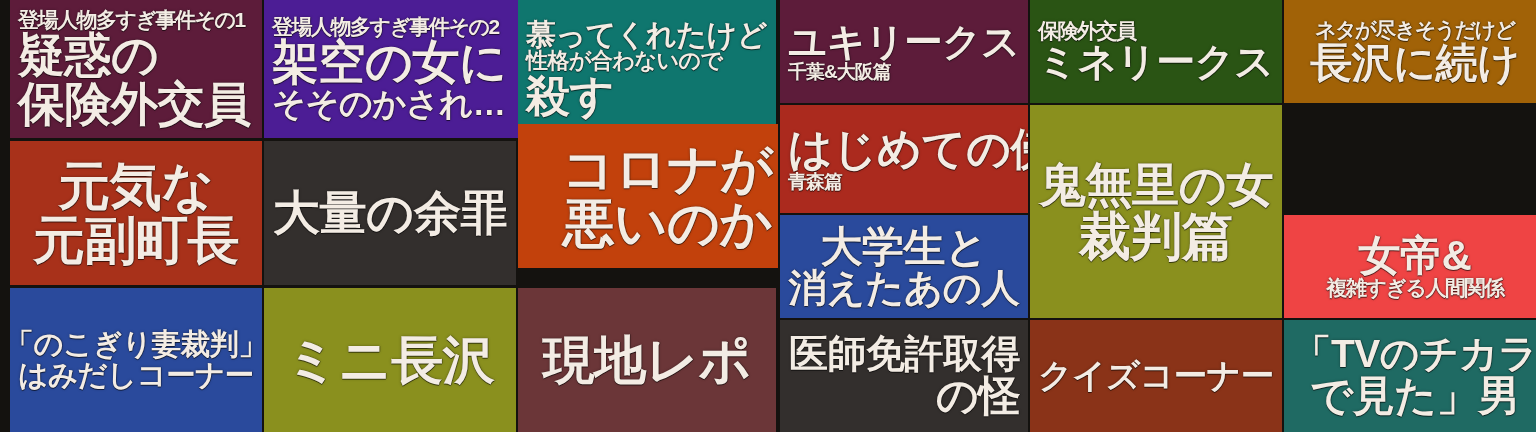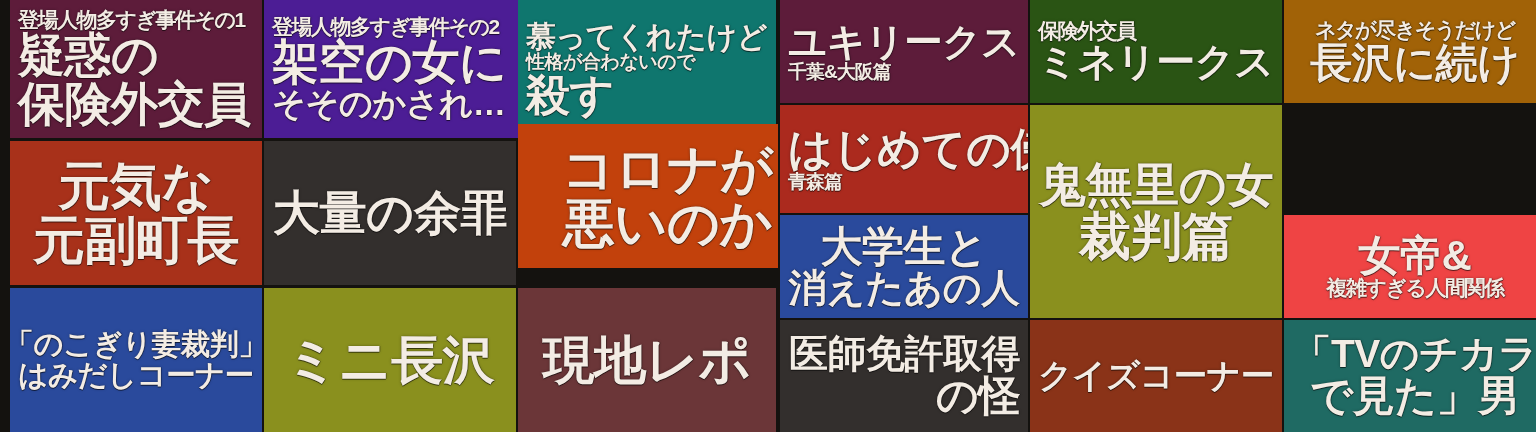--- a/index.html
+++ b/index.html
@@ -79,21 +79,21 @@
         <div class="line ln-xl">疑惑の</div>
         <div class="line ln-xl">保険外交員</div>
       </div>
       <div class="tile align-left" style="left: 254px; top: 0px; width: 284px; height: 138px; background: #4c1d95;">
         <div class="line ln-sub">登場人物多すぎ事件その2</div>
         <div class="line ln-xl">架空の女に</div>
         <div class="line ln-xl" style="font-size: 33.2px;">そそのかされ…</div>
       </div>
       <div class="tile align-left" style="left: 508px; top: 0px; width: 258px; height: 138px; background: #0f766e;">
         <div class="line ln-md" style="font-size: 30px;">慕ってくれたけど</div>
-        <div class="line ln-md" style="font-size: 19px;">性格が合わないので</div>
+        <div class="line ln-md" style="font-size: 22px;">性格が合わないので</div>
         <div class="line ln-md">殺す</div>
       </div>
       <div class="tile align-center" style="left: 0px; top: 141px; width: 252px; height: 144px; background: rgb(168, 49, 26);">
         <div class="line ln-xxl">元気な</div>
         <div class="line ln-xxl">元副町長</div>
       </div>
       <div class="tile align-center" style="left: 254px; top: 141px; width: 252px; height: 144px; background: rgb(51, 47, 45);">
         <div class="line ln-xxl" style="font-size: 47.2px;">大量の余罪</div>
       </div>
       <div class="tile align-center" style="left: 508px; top: 124px; width: 299px; height: 144px; background: #c2410c;">

